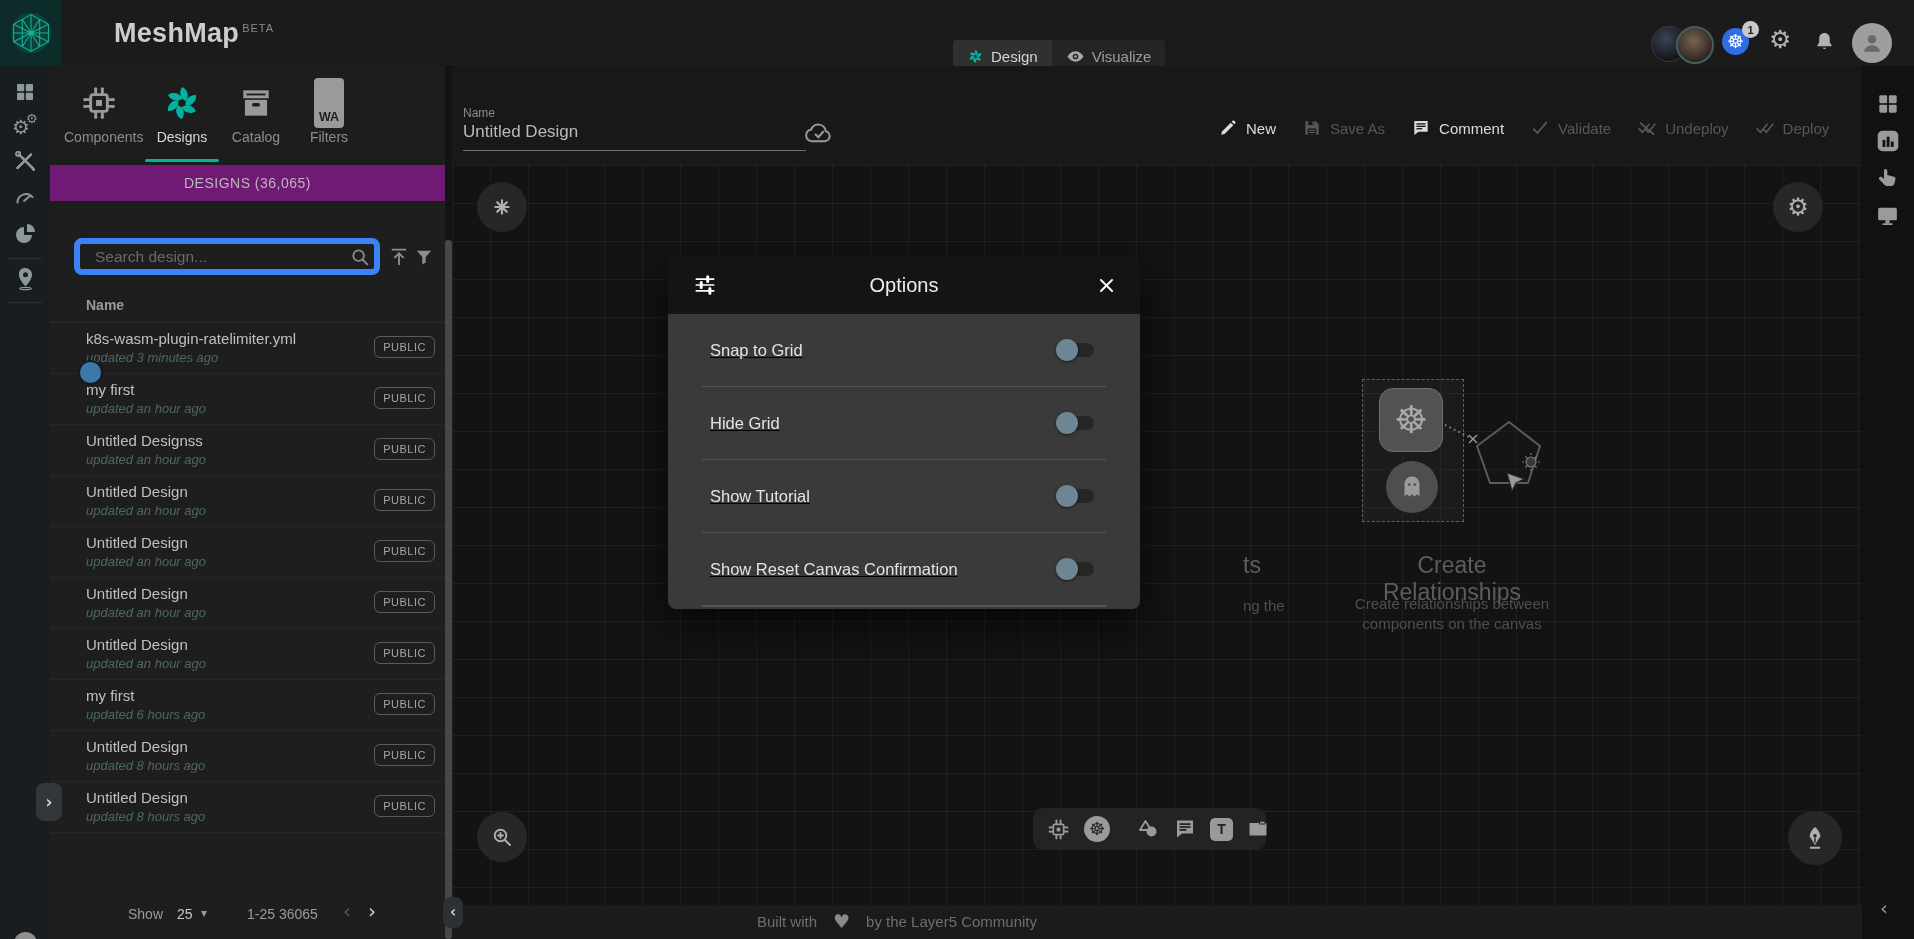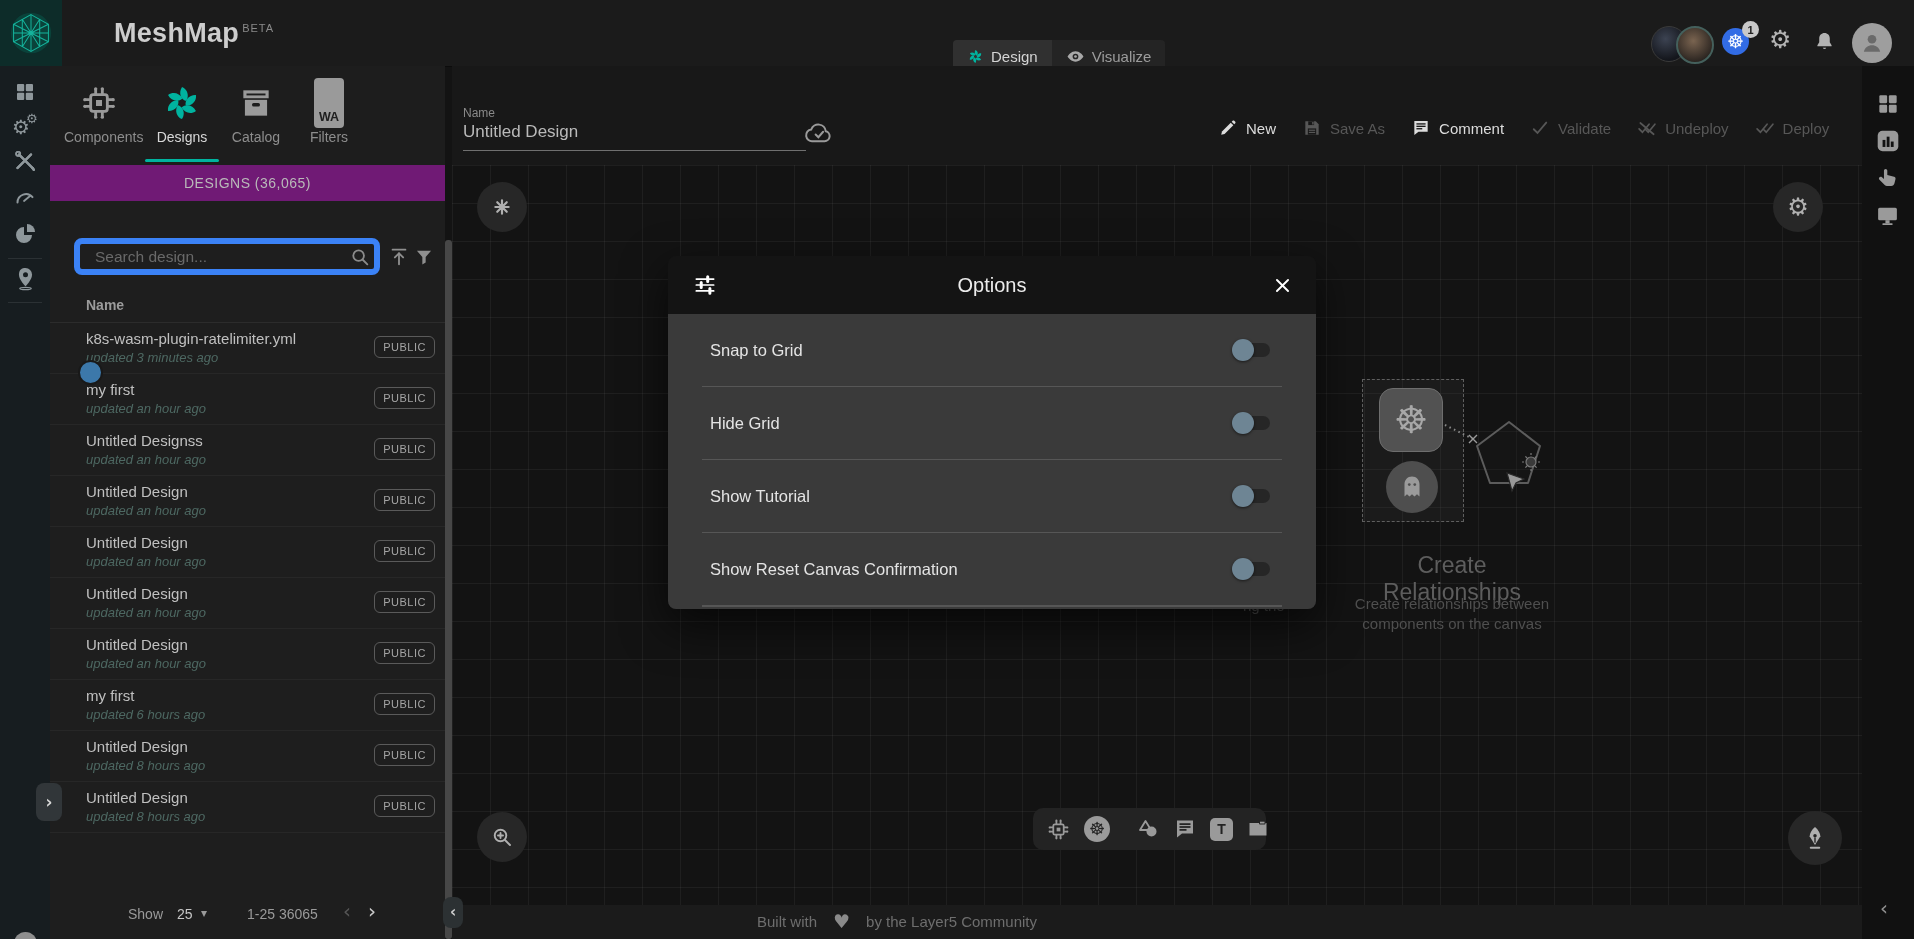--- a/index.html
+++ b/index.html
@@ -94,21 +94,21 @@
   .frag-text{position:absolute;left:791px;top:531px;font-size:15px;color:#4f4f4f;}
   .canvas-footer{position:absolute;left:0;top:839px;width:1410px;height:34px;background:#1b1b1b;}
   .built{position:absolute;left:305px;top:7px;display:flex;align-items:center;gap:16px;font-size:15px;color:#6e6e6e;}
   .built .heart{font-size:19px;color:#8a8a8a;}
   .footer-tab{position:absolute;left:443px;top:897px;width:20px;height:31px;background:#2c3133;border-radius:8px;color:#cfcfcf;display:flex;align-items:center;justify-content:center;font-size:15px;font-weight:bold;z-index:6;cursor:pointer;}
   
   .rstrip{position:absolute;left:1862px;top:66px;width:52px;height:873px;background:#111;}
   .rs-ic{position:absolute;left:13px;color:#9a9a9a;cursor:pointer;}
   .rs-chev{position:absolute;left:18px;top:832px;font-size:20px;color:#909090;cursor:pointer;}
   
-  .modal{position:absolute;left:668px;top:256px;width:648px;border-radius:8px;box-shadow:0 16px 45px rgba(0,0,0,.65);z-index:50;overflow:hidden;}
+  .modal{position:absolute;left:668px;top:256px;width:472px;border-radius:8px;box-shadow:0 16px 45px rgba(0,0,0,.65);z-index:50;overflow:hidden;text-decoration:underline;}
   .modal-hdr{position:relative;height:58px;background:#141414;display:flex;align-items:center;padding:0 24px;}
   .m-title{position:absolute;left:0;right:0;text-align:center;font-size:20px;color:#ececec;}
   .m-tune{color:#fff;z-index:2;}
   .m-close{margin-left:auto;color:#fff;z-index:2;cursor:pointer;display:flex;}
   .modal-body{background:#3a3a3a;padding-bottom:2px;}
   .opt-row{position:relative;height:72px;display:flex;align-items:center;padding:0 44px 0 42px;}
   .opt-div{height:1px;background:#565656;margin:0 34px;}
   .opt-label{font-size:16.5px;color:#e4e4e4;flex:1;}
   .toggle{position:relative;width:40px;height:22px;cursor:pointer;flex:none;}
   .toggle .track{position:absolute;left:2px;top:4px;width:36px;height:14px;border-radius:7px;background:#262626;}

